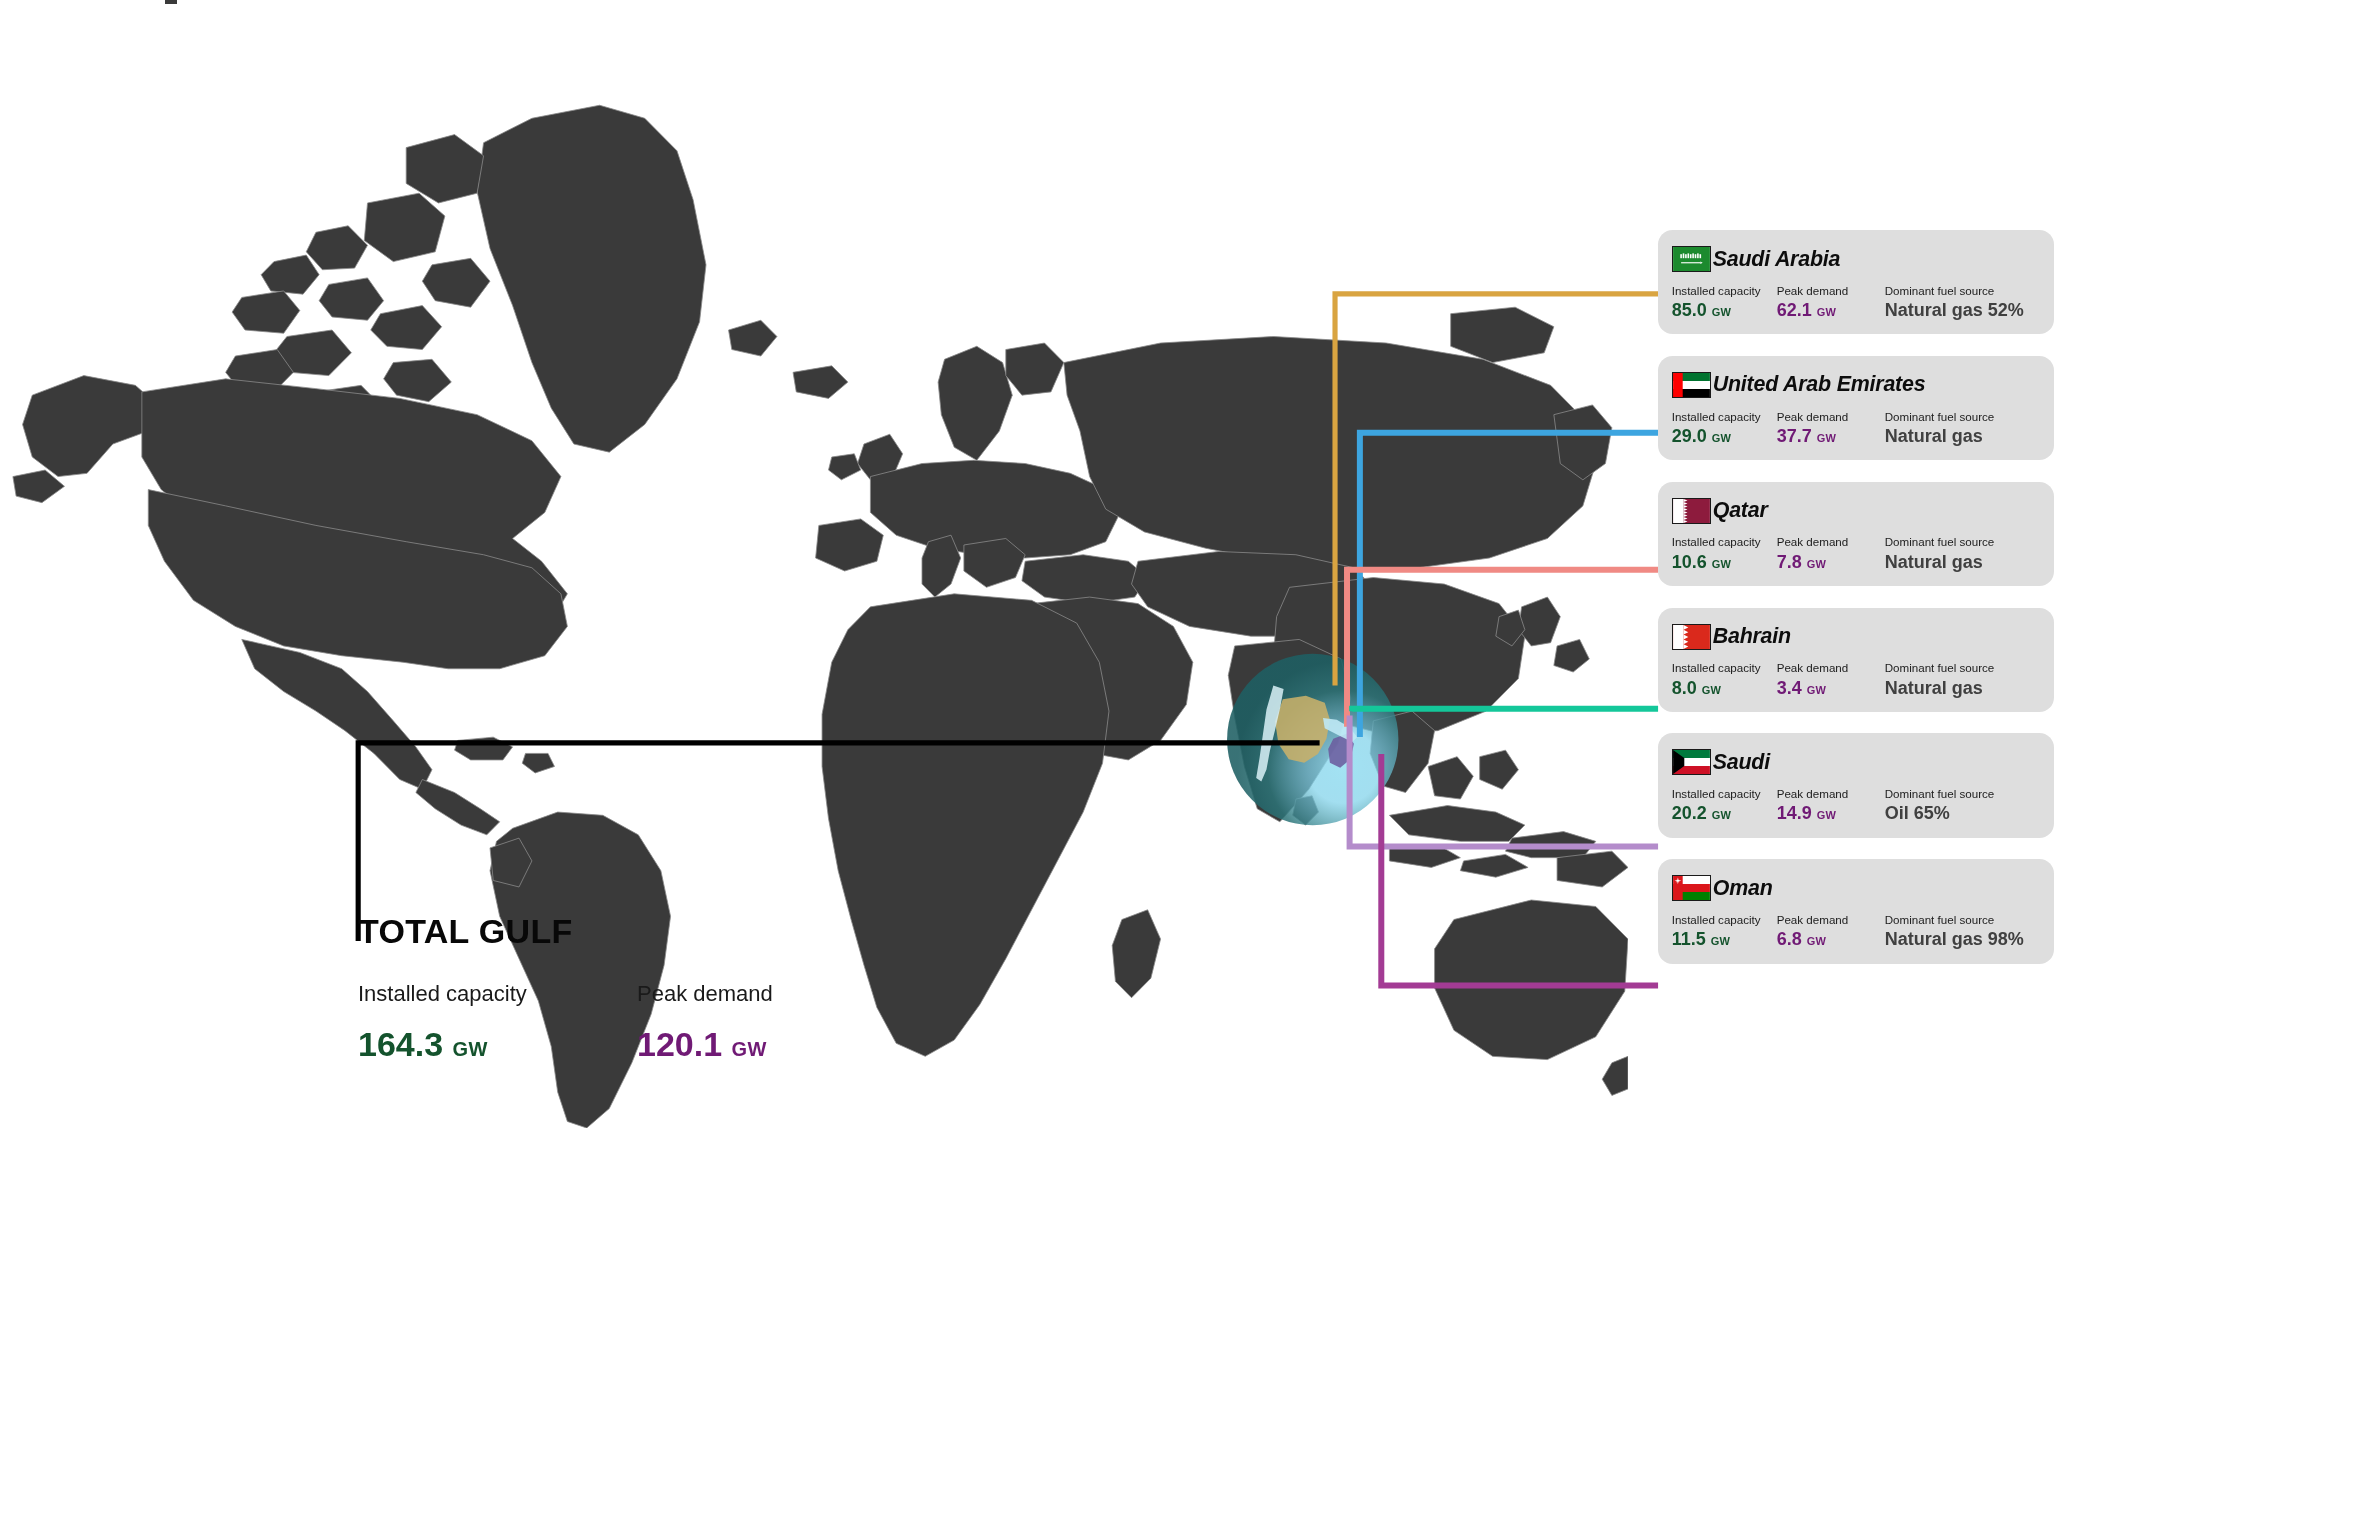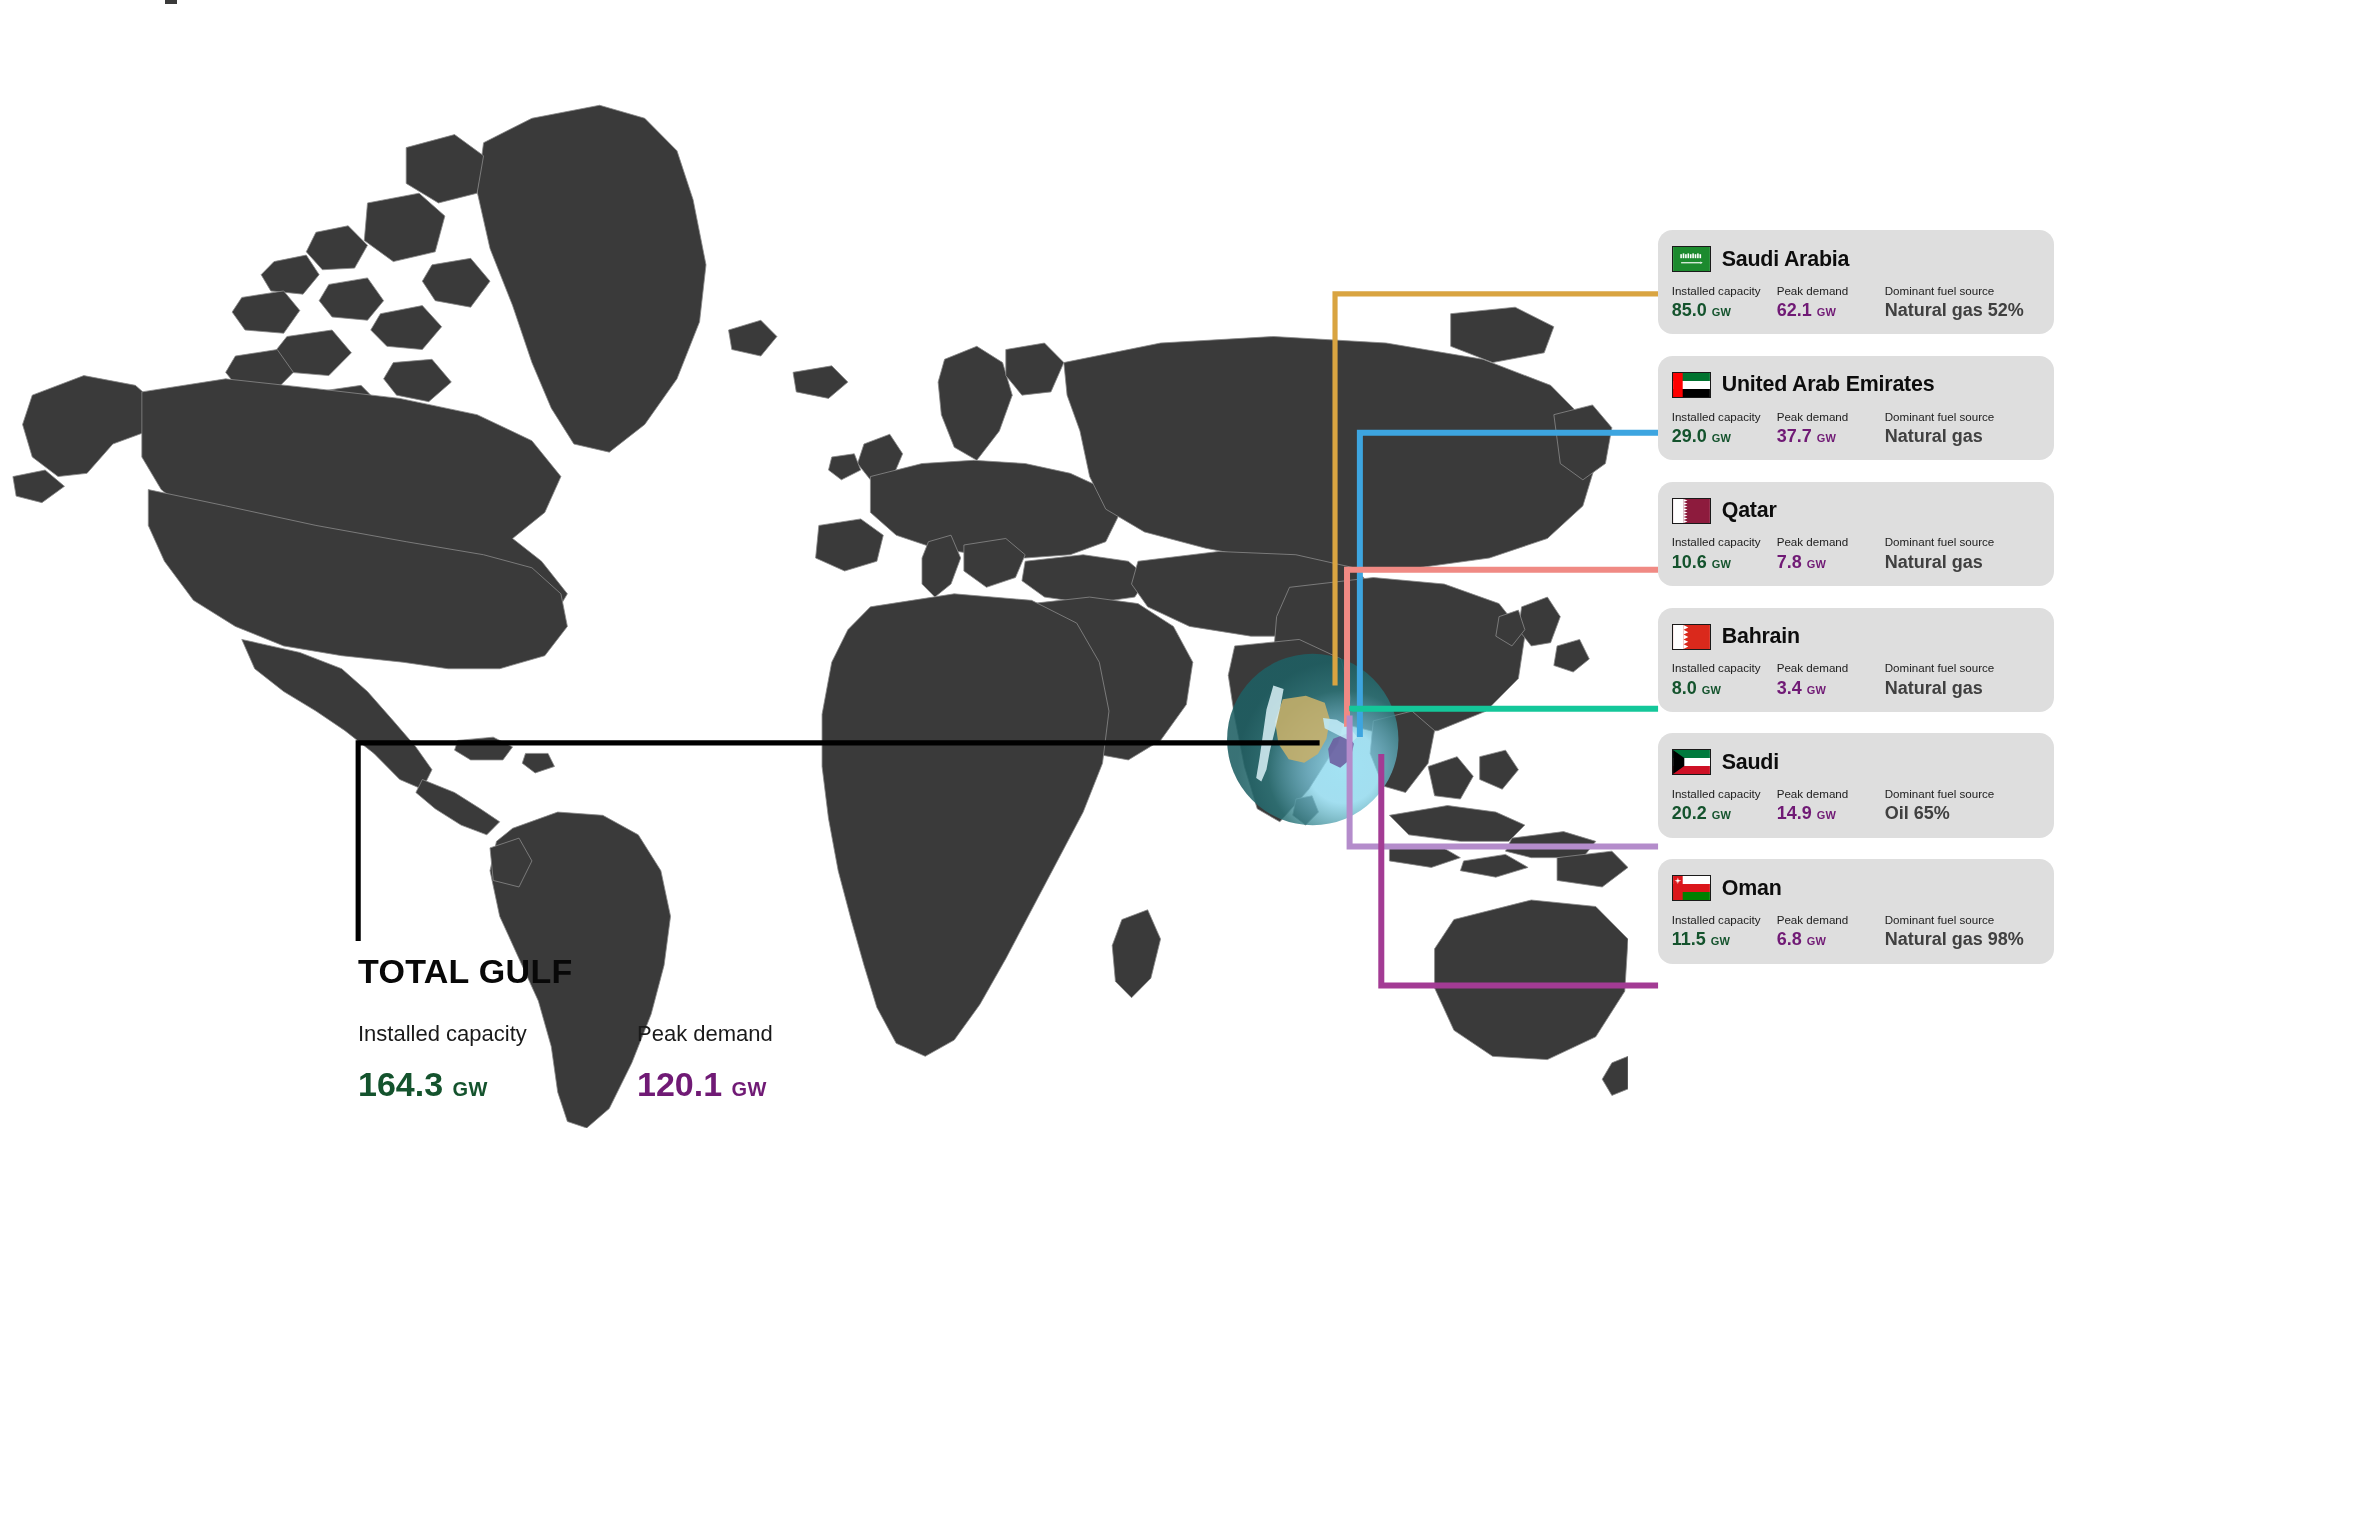--- a/index.html
+++ b/index.html
@@ -20,21 +20,21 @@
 
   
   #cards { position:absolute; left:1658px; top:230px; width:396px; }
   .card {
     background:#dedede;
     border-radius:14.6px;
     padding:12px 13.7px 12px 13.7px;
     margin-bottom:21.4px;
     position:relative;
   }
-  .card-head { display:flex; align-items:center; gap:11px; height:34px; }
+  .card-head { display:flex; align-items:center; gap:2px; height:34px;font-style:italic; }
   .flag {
     width:39px; height:26px;
     border:1.3px solid #1a1a1a;
     position:relative; overflow:hidden; flex:none;
     background:#fff;
   }
   .country-name {
     font-size:21.4px; font-weight:bold; color:#0d0d0d;
     letter-spacing:-0.2px; white-space:nowrap;
   }
@@ -44,21 +44,21 @@
   .m-peak  { width:108px; }
   .m-fuel  { width:auto; }
   .m-label { font-size:11.6px; color:#1c1c1c; font-weight:500; line-height:1.25; white-space:nowrap; }
   .m-value { font-size:18px; font-weight:bold; line-height:1.3; white-space:nowrap; margin-top:0.9px; }
   .m-unit  { font-size:11px; font-weight:bold; letter-spacing:0.2px; }
   .c-cap  { color:#14532d; }
   .c-peak { color:#701a75; }
   .c-fuel { color:#404040; }
 
   
-  #total { position:absolute; left:358px; top:952px; }
+  #total { position:absolute; left:358px; top:912px; }
   #total-title {
     font-size:34px; font-weight:bold; color:#080808;
     letter-spacing:0.3px;
   }
   #total-metrics { display:flex; margin-top:30px; }
   .t-metric { width:279px; }
   .t-label { font-size:22px; color:#1a1a1a; font-weight:400; }
   .t-value { font-size:34px; font-weight:bold; margin-top:18px; white-space:nowrap; }
   .t-unit  { font-size:20px; font-weight:bold; letter-spacing:0.4px; }
 

